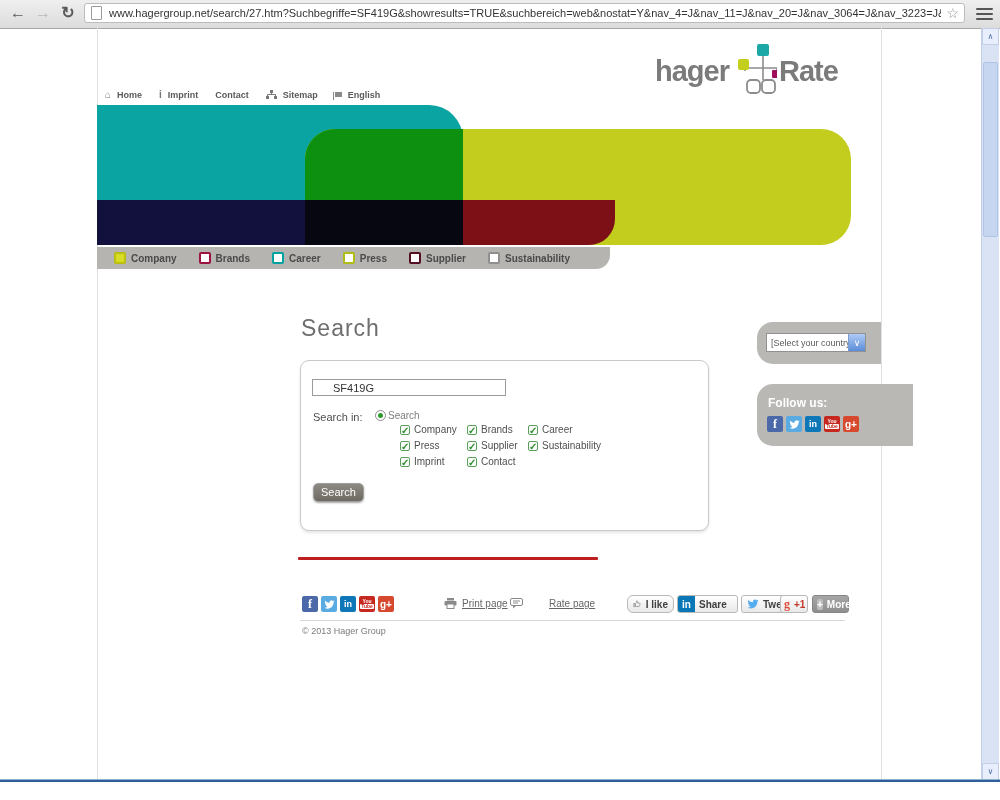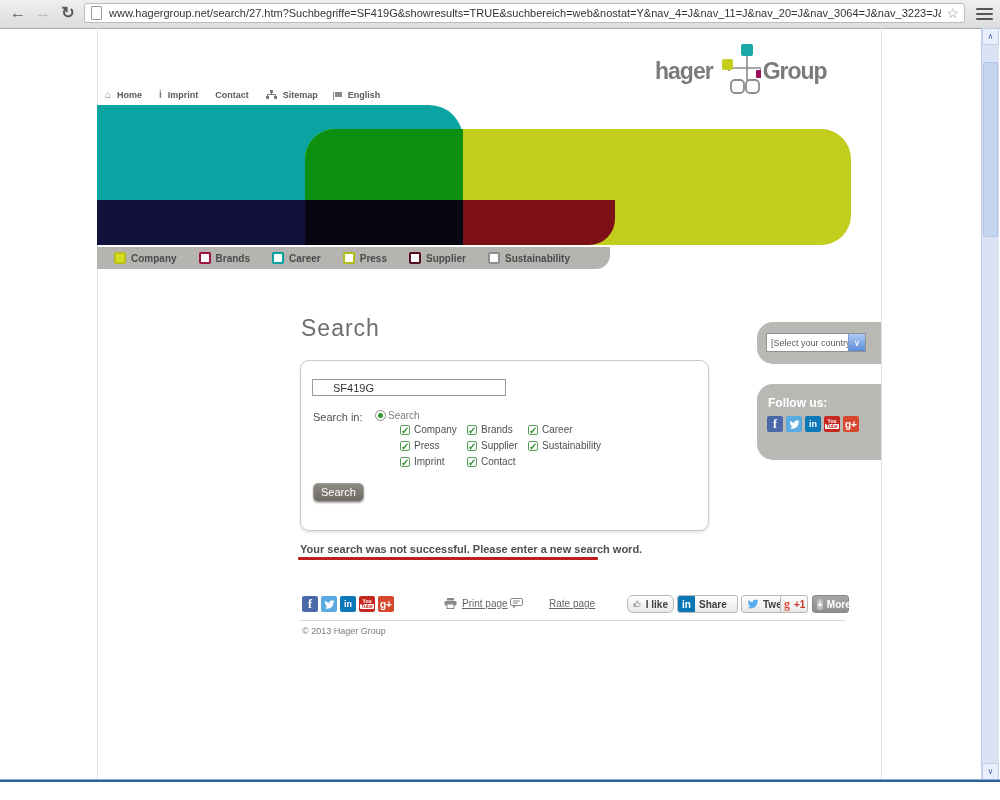--- a/index.html
+++ b/index.html
@@ -31,21 +31,21 @@
   
   .topnav{position:absolute;left:105px;top:89px;display:flex;gap:17px;align-items:center;}
   .topnav .tn-item{display:flex;align-items:center;gap:6px;font-size:9px;font-weight:bold;color:#5a5a5a;cursor:pointer;}
   .home-glyph::before{content:"\2302";font-size:10px;color:#777;}
   .imprint-glyph::before{content:"i";font-size:10px;color:#777;font-weight:bold;}
   .flag-glyph{width:7px;height:5px;background:#8a8a8a;position:relative;display:inline-block;}
   .flag-glyph::before{content:"";position:absolute;left:-2px;top:0;width:1px;height:8px;background:#8a8a8a;}
 
   
   .logo{position:absolute;left:655px;top:44px;display:flex;align-items:flex-end;color:#7b7b7b;}
-  .logo .w{font-size:23px;font-weight:bold;letter-spacing:-1px;line-height:50px;}
+  .logo .w{font-size:29px;font-weight:bold;letter-spacing:-1px;line-height:50px;}
   .logo svg{margin:0 2px;}
 
   
   .blk{position:absolute;}
   .blk.teal{left:97px;top:105px;width:366px;height:95px;background:#0aa5a2;border-radius:0 34px 0 0;}
   .blk.lime{left:305px;top:129px;width:546px;height:116px;background:#c3cd1d;border-radius:30px 30px 30px 0;}
   .blk.green{left:305px;top:129px;width:158px;height:71px;background:#0d9010;border-radius:30px 0 0 0;}
   .blk.navy{left:97px;top:200px;width:208px;height:45px;background:#12103c;}
   .blk.dark{left:305px;top:200px;width:158px;height:45px;background:#060710;}
   .blk.maroon{left:463px;top:200px;width:152px;height:45px;background:#7d1016;border-radius:0 0 26px 0;}
@@ -120,21 +120,21 @@
   .copyright{position:absolute;left:302px;top:626px;font-size:9px;color:#7b7b7b;}
 
   
   .country-box{position:absolute;left:757px;top:322px;width:124px;height:42px;background:#b9b8b5;border-radius:16px 0 0 16px;}
   .country-select{position:absolute;left:9px;top:11px;width:100px;height:19px;background:#fff;
                   border:1px solid #919191;display:flex;align-items:stretch;box-sizing:border-box;cursor:pointer;}
   .cs-label{flex:1;font-size:9px;color:#5a5a5a;padding-left:4px;white-space:nowrap;overflow:hidden;align-self:center;}
   .cs-btn{width:16px;background:linear-gradient(#aecbf5,#5c8cd8);border-left:1px solid #7a9cd0;color:#fff;
           font-size:9px;display:flex;align-items:center;justify-content:center;}
   .cs-btn::before{content:"\2228";}
-  .follow-box{position:absolute;left:757px;top:384px;width:124px;height:76px;background:#b9b8b5;border-radius:16px 0 0 16px;}
+  .follow-box{position:absolute;left:757px;top:384px;width:124px;height:62px;background:#b9b8b5;border-radius:16px 0 0 16px;padding-left:32px;}
   .follow-label{position:absolute;left:11px;top:12px;font-size:12px;font-weight:bold;color:#fff;}
   .follow-icons{position:absolute;left:10px;top:32px;}
 
   
   .scrollbar{position:absolute;left:981px;top:28px;width:18px;height:752px;background:#d9e3f4;
              border-left:1px solid #c2cfe6;box-sizing:border-box;}
   .sb-btn{position:absolute;left:0;width:17px;height:17px;background:#e8eefb;border:1px solid #c2cfe6;
           box-sizing:border-box;color:#4a6fa5;font-size:8px;text-align:center;line-height:15px;cursor:pointer;}
   .sb-up{top:0;} .sb-up::before{content:"\2227";}
   .sb-down{bottom:0;} .sb-down::before{content:"\2228";}
@@ -195,21 +195,21 @@
   <div class="logo">
     <span class="w">hager</span>
     <svg width="46" height="52" viewBox="0 0 46 52">
       <path d="M32 12 V36 M14 24 H46 M14 24 V27 M46 24 V27" stroke="#8c8c8c" stroke-width="1.6" fill="none"></path>
       <rect x="26" y="0" width="12" height="12" rx="2" fill="#1ba8a6"></rect>
       <rect x="7" y="15" width="11" height="11" rx="2" fill="#c3cf1c"></rect>
       <rect x="41" y="26" width="8" height="8" rx="1" fill="#a0105a"></rect>
       <rect x="16" y="36" width="13" height="13" rx="4" fill="#fff" stroke="#8c8c8c" stroke-width="1.8"></rect>
       <rect x="31" y="36" width="13" height="13" rx="4" fill="#fff" stroke="#8c8c8c" stroke-width="1.8"></rect>
     </svg>
-    <span class="w">Group</span>
+    <span class="w">Rate</span>
   </div>
 
   <div class="blk teal"></div>
   <div class="blk lime"></div>
   <div class="blk green"></div>
   <div class="blk navy"></div>
   <div class="blk dark"></div>
   <div class="blk maroon"></div>
 
   <div class="menubar">
@@ -280,21 +280,20 @@
         <span>Imprint</span>
         </span>
       <span class="cb-item">
         <span class="cb"></span>
         <span>Contact</span>
         </span>
     </div>
     <button class="search-btn">Search</button>
   </div>
 
-  <div class="error">Your search was not successful. Please enter a new search word.</div>
   <div class="redline"></div>
 
   <div class="sicons foot-social">
     <span class="sicon fb">f</span>
     <span class="sicon tw">
       <svg viewBox="0 0 24 24" width="11" height="11">
           <path fill="#fff" d="M23 5.1c-.8.4-1.7.6-2.6.8a4.5 4.5 0 0 0 2-2.5c-.9.5-1.9.9-2.9 1.1a4.5 4.5 0 0 0-7.7 4.1A12.8 12.8 0 0 1 2.5 3.9a4.5 4.5 0 0 0 1.4 6 4.4 4.4 0 0 1-2-.6v.1a4.5 4.5 0 0 0 3.6 4.4 4.5 4.5 0 0 1-2 .1 4.5 4.5 0 0 0 4.2 3.1A9 9 0 0 1 1 18.9 12.7 12.7 0 0 0 7.9 21c8.3 0 12.8-6.9 12.8-12.8v-.6c.9-.6 1.6-1.4 2.3-2.5z"></path>
         </svg>
     </span>
     <span class="sicon li">in</span>

